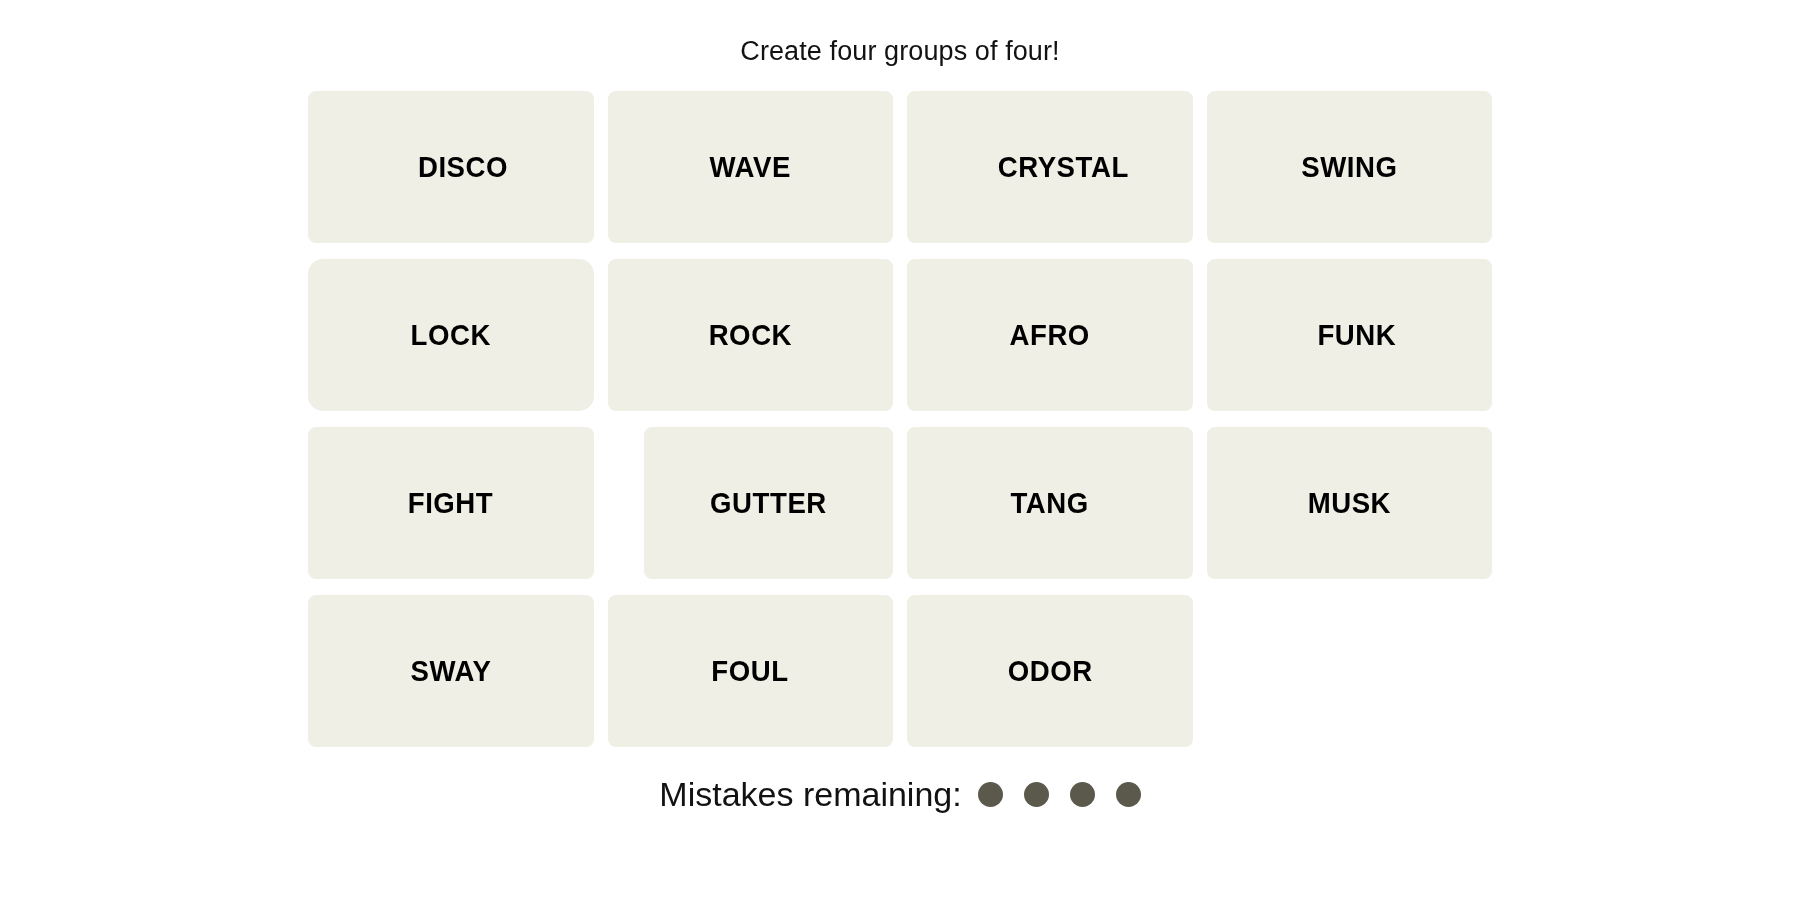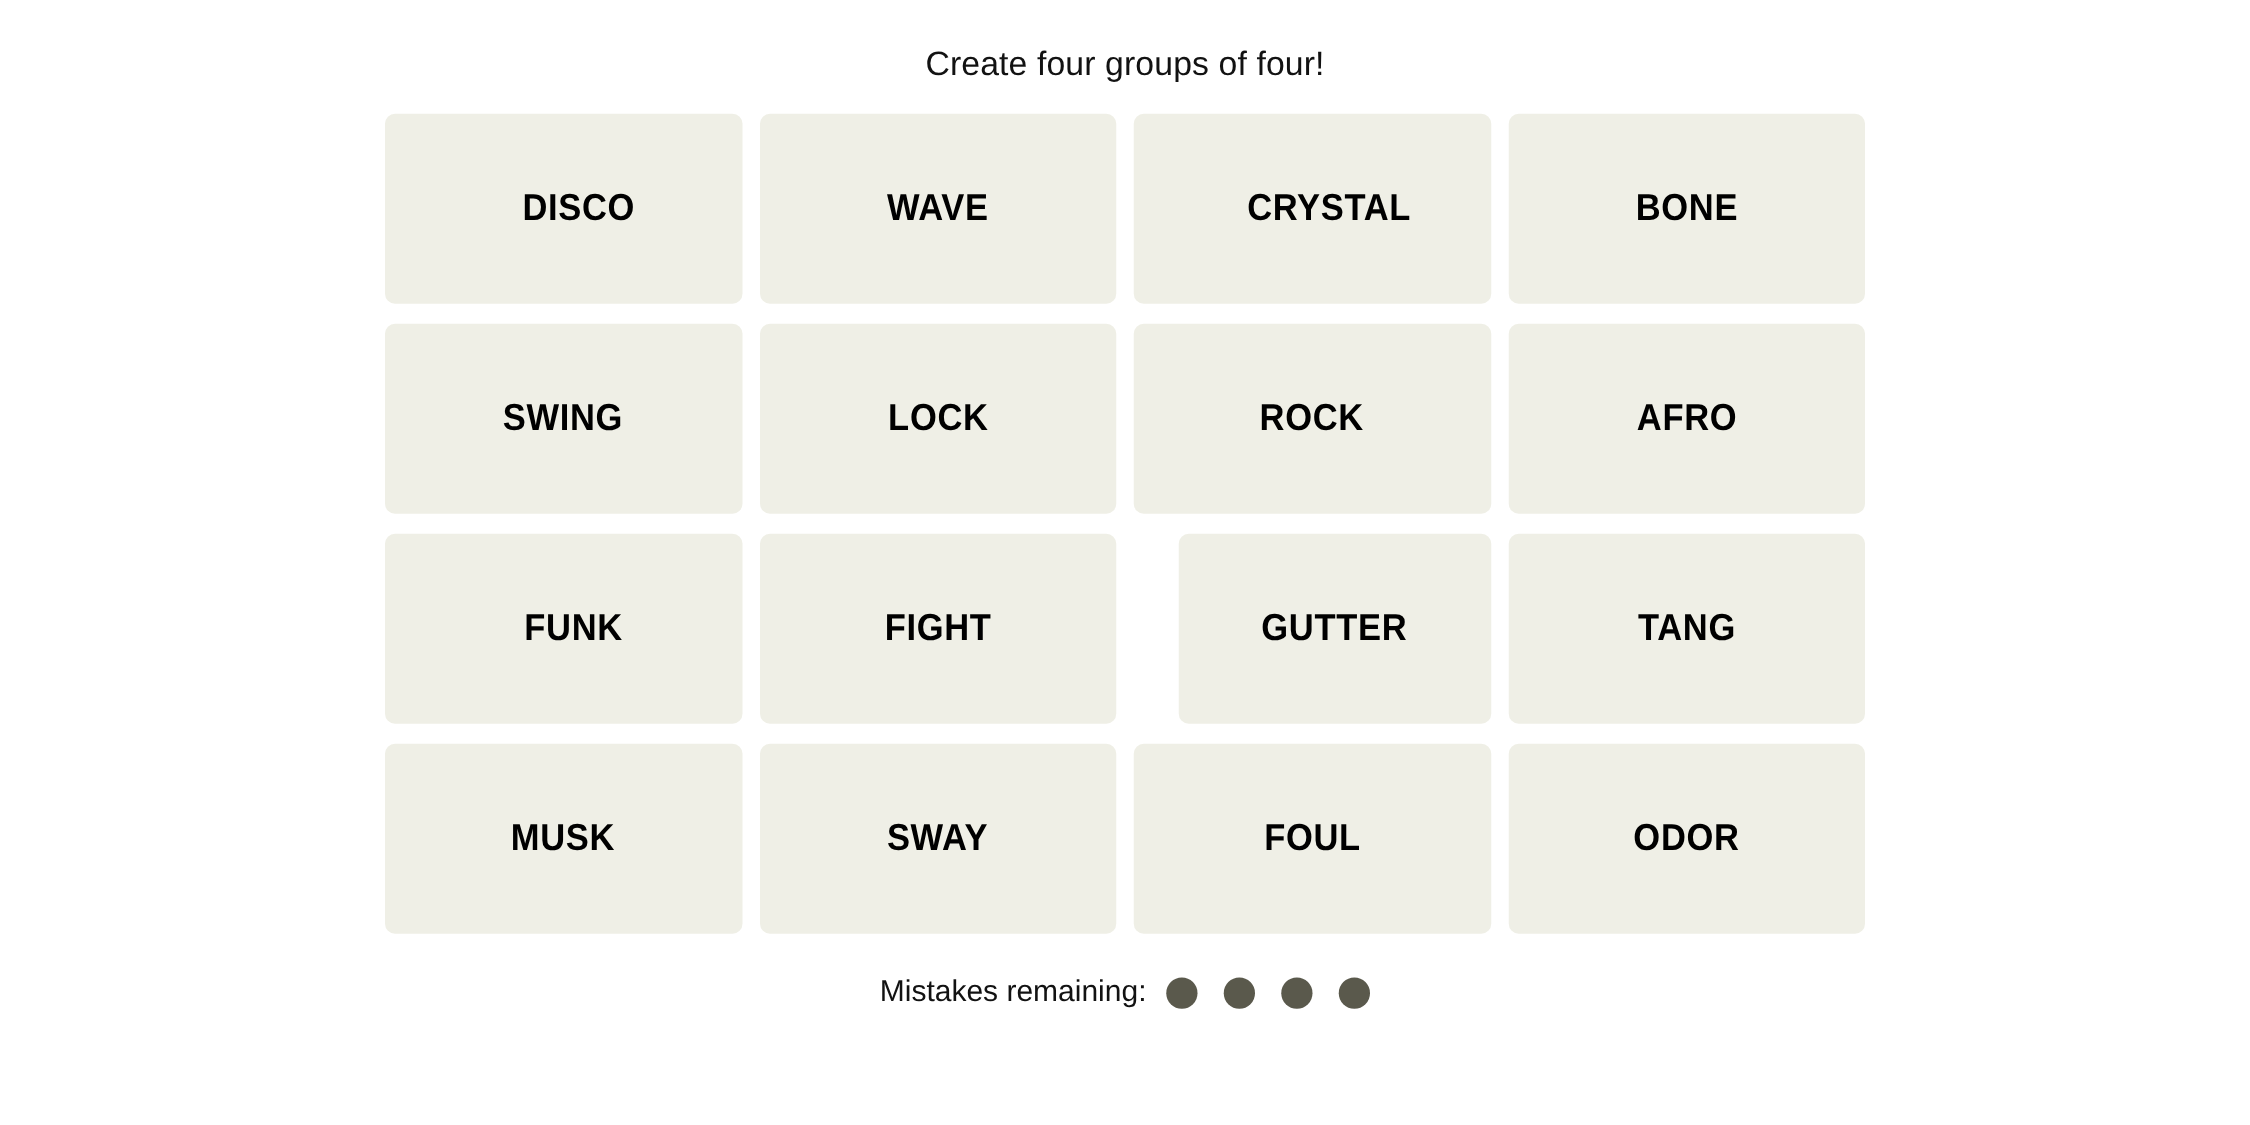--- a/index.html
+++ b/index.html
@@ -75,21 +75,21 @@
   
   #mistakes-row {
     margin-top: 34px;
     display: flex;
     align-items: center;
     justify-content: center;
     gap: 16px;
   }
 
   #mistakes-label {
-    font-size: 24px;
+    font-size: 34px;
     line-height: 26px;
     font-weight: 400;
     color: #121212;
     white-space: nowrap;
     user-select: none;
   }
 
   #mistake-dots {
     display: flex;
     align-items: center;
@@ -115,26 +115,23 @@
       <button class="tile" style="background: rgb(239, 239, 230); padding-left: 24px;">
         <span class="tile-label" style="color: rgb(0, 0, 0);">DISCO</span>
       </button>
       <button class="tile" style="background: rgb(239, 239, 230);">
         <span class="tile-label" style="color: rgb(0, 0, 0);">WAVE</span>
       </button>
       <button class="tile" style="background: rgb(239, 239, 230); padding-left: 27px;">
         <span class="tile-label" style="color: rgb(0, 0, 0);">CRYSTAL</span>
       </button>
       <button class="tile" style="background: rgb(239, 239, 230);">
-        <span class="tile-label" style="color: rgb(0, 0, 0);">BONE</span>
-      </button>
-      <button class="tile" style="background: rgb(239, 239, 230);">
         <span class="tile-label" style="color: rgb(0, 0, 0);">SWING</span>
       </button>
-      <button class="tile" style="background: rgb(239, 239, 230);">
+      <button class="tile" style="background: rgb(239, 239, 230); border-radius: 15px;">
         <span class="tile-label" style="color: rgb(0, 0, 0);">LOCK</span>
       </button>
       <button class="tile" style="background: rgb(239, 239, 230); align-items: center;">
         <span class="tile-label" style="color: rgb(0, 0, 0);">ROCK</span>
       </button>
       <button class="tile" style="background: rgb(239, 239, 230);">
         <span class="tile-label" style="color: rgb(0, 0, 0);">AFRO</span>
       </button>
       <button class="tile" style="background: rgb(239, 239, 230); padding-left: 16px;">
         <span class="tile-label" style="color: rgb(0, 0, 0);">FUNK</span>

